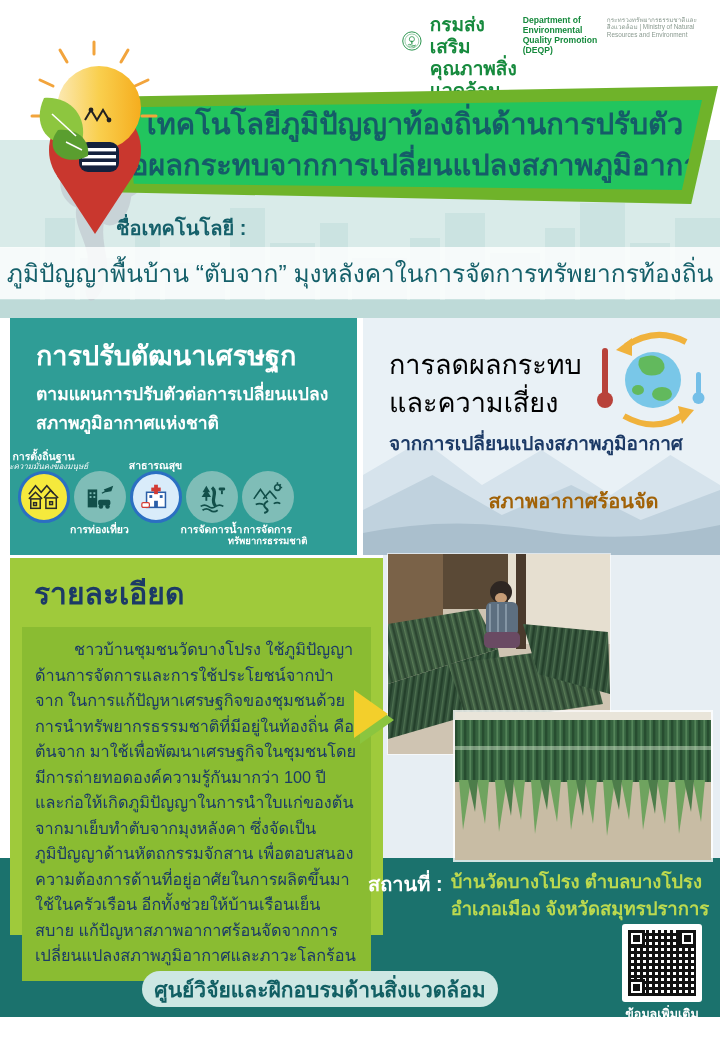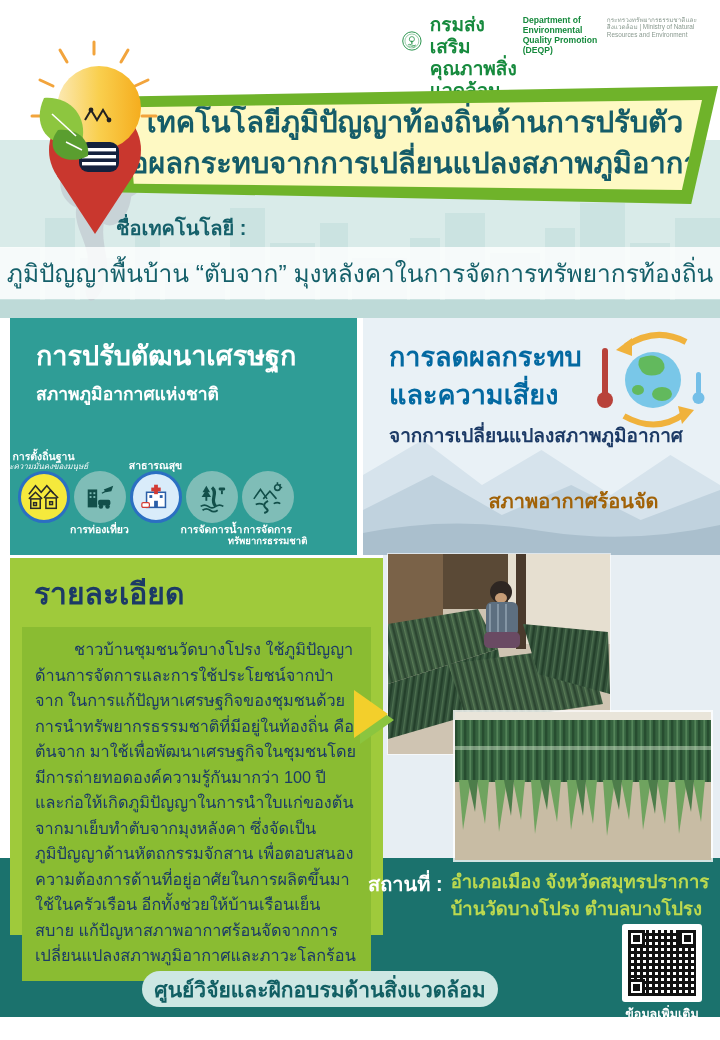--- a/index.html
+++ b/index.html
@@ -17,23 +17,23 @@
   
   .mint{top:140px;left:0;width:720px;height:178px;background:#d9ebe9;overflow:hidden;}
   .skyline{position:absolute;bottom:0;left:0;width:720px;height:130px;}
 
   
   .map{top:92px;left:26px;width:150px;height:220px;opacity:.75;}
 
   
   .banner{top:86px;left:110px;width:608px;height:118px;background:#6fb32a;
           clip-path:polygon(2% 9%,100% 0%,95.6% 100%,0% 90%);filter:drop-shadow(0 3px 3px rgba(0,0,0,.18));}
-  .banner-inner{top:100px;left:128px;width:574px;height:90px;background:#fef9c3;
+  .banner-inner{top:100px;left:128px;width:574px;height:90px;background:#22c55e;
           clip-path:polygon(0 8%,100% 0,96.5% 100%,1% 93%);
-          display:flex;flex-direction:column;justify-content:center;align-items:center;font-family:Liberation Mono, monospace;}
+          display:flex;flex-direction:column;justify-content:center;align-items:center;}
   .banner-line{color:#155c68;font-weight:bold;font-size:29px;line-height:41px;white-space:nowrap;}
 
   
   .pin-graphic{top:36px;left:22px;width:146px;height:202px;}
 
   
   .tech-label{top:212px;left:116px;color:#15606a;font-weight:bold;font-size:20px;}
   .tech-band{top:247px;left:0;width:720px;height:52px;background:rgba(255,255,255,.82);
              display:flex;align-items:center;justify-content:center;}
   .tech-name{color:#15606a;font-weight:normal;font-size:24.5px;white-space:nowrap;}
@@ -48,21 +48,21 @@
   .slot-bot{height:26px;display:flex;flex-direction:column;justify-content:flex-start;align-items:center;}
   .sec-label{color:#fff;font-weight:bold;font-size:10.5px;line-height:12px;white-space:nowrap;}
   .sec-label.small{font-size:8px;font-weight:normal;line-height:9px;font-style:italic;}
   .circle{width:52px;height:52px;border-radius:50%;display:flex;align-items:center;justify-content:center;box-sizing:border-box;}
   .c-plain{background:#7fbdb7;}
   .c-yellow{background:#f5e93c;border:3px solid #2b6fc2;}
   .c-blue{background:#d9ecfa;border:3px solid #2b6fc2;}
 
   
   .right-panel{top:318px;left:363px;width:357px;height:237px;background:#e9f1f6;overflow:hidden;}
-  .rp-head{margin:20px 0 0 26px;color:#0369a1;font-weight:bold;font-size:27px;line-height:38px;}
+  .rp-head{margin:28px 0 0 26px;color:#000000;font-weight:normal;font-size:27px;line-height:38px;}
   .rp-sub{margin:6px 0 0 26px;color:#1c3a66;font-weight:600;font-size:19px;position:relative;z-index:2;}
   .earth{position:absolute;top:12px;right:14px;width:110px;height:100px;}
   .mountains{position:absolute;bottom:0;left:0;width:357px;height:140px;}
   .risk-label{position:absolute;bottom:38px;left:0;width:100%;text-align:center;
               color:#a16207;font-weight:bold;font-size:20px;z-index:2;margin-left:32px;}
 
   
   .photo-bg{top:555px;left:383px;width:337px;height:303px;background:#e7eef3;}
   .photo1{top:554px;left:388px;width:222px;height:200px;box-shadow:0 0 0 1px rgba(255,255,255,.6);}
   .photo2{top:712px;left:455px;width:256px;height:148px;box-shadow:0 0 0 2px rgba(255,255,255,.8);z-index:3;}
@@ -191,20 +191,21 @@
     <line x1="44" y1="106" x2="60" y2="114" stroke="#fff" stroke-width="1.4"></line>
   </svg>
 
   <div class="abs tech-label">ชื่อเทคโนโลยี :</div>
   <div class="abs tech-band">
     <span class="tech-name">ภูมิปัญญาพื้นบ้าน “ตับจาก” มุงหลังคาในการจัดการทรัพยากรท้องถิ่น</span>
   </div>
 
   <div class="abs left-panel">
     <div class="lp-head">การปรับตัฒนาเศรษฐก</div>
+    <div class="lp-sub">ตามแผนการปรับตัวต่อการเปลี่ยนแปลง</div>
     <div class="lp-sub">สภาพภูมิอากาศแห่งชาติ</div>
     <div class="sectors">
 
       <div class="sector">
         <div class="slot-top">
           <span class="sec-label">การตั้งถิ่นฐาน</span>
           <span class="sec-label small">และความมั่นคงของมนุษย์</span>
         </div>
         <div class="circle c-yellow">
           <svg width="34" height="34" viewBox="0 0 36 36" fill="none" stroke="#2a2a2a" stroke-width="1.6">
@@ -407,22 +408,22 @@
   <div class="abs details">
     <div class="det-head">รายละเอียด</div>
     <div class="det-box">
       <div class="det-text">ชาวบ้านชุมชนวัดบางโปรง ใช้ภูมิปัญญาด้านการจัดการและการใช้ประโยชน์จากป่าจาก ในการแก้ปัญหาเศรษฐกิจของชุมชนด้วยการนำทรัพยากรธรรมชาติที่มีอยู่ในท้องถิ่น คือ ต้นจาก มาใช้เพื่อพัฒนาเศรษฐกิจในชุมชนโดยมีการถ่ายทอดองค์ความรู้กันมากว่า 100 ปี และก่อให้เกิดภูมิปัญญาในการนำใบแก่ของต้นจากมาเย็บทำตับจากมุงหลังคา ซึ่งจัดเป็นภูมิปัญญาด้านหัตถกรรมจักสาน เพื่อตอบสนองความต้องการด้านที่อยู่อาศัยในการผลิตขึ้นมาใช้ในครัวเรือน อีกทั้งช่วยให้บ้านเรือนเย็นสบาย แก้ปัญหาสภาพอากาศร้อนจัดจากการเปลี่ยนแปลงสภาพภูมิอากาศและภาวะโลกร้อน</div>
     </div>
   </div>
 
   <div class="loc-row">
     <span class="loc-label">สถานที่ :</span>
     <div class="loc-lines">
+      <span class="loc-line">บ้านวัดบางโปรง ตำบลบางโปรง</span>
       <span class="loc-line">อำเภอเมือง จังหวัดสมุทรปราการ</span>
-      <span class="loc-line">บ้านวัดบางโปรง ตำบลบางโปรง</span>
     </div>
   </div>
 
   <div class="pill">
     <span class="pill-text">ศูนย์วิจัยและฝึกอบรมด้านสิ่งแวดล้อม</span>
   </div>
 
   <div class="qr">
     <div class="qr-grid">
       <i class="qf tl"></i>

